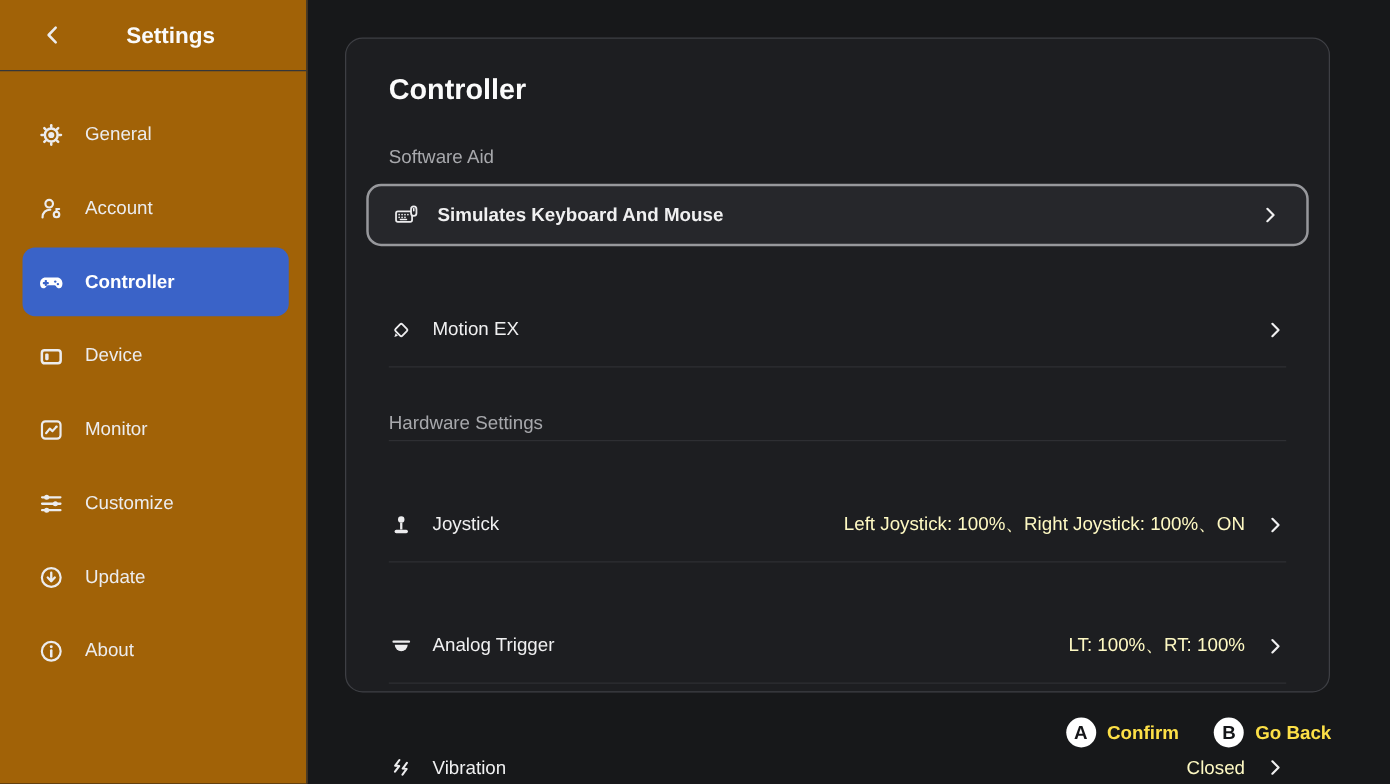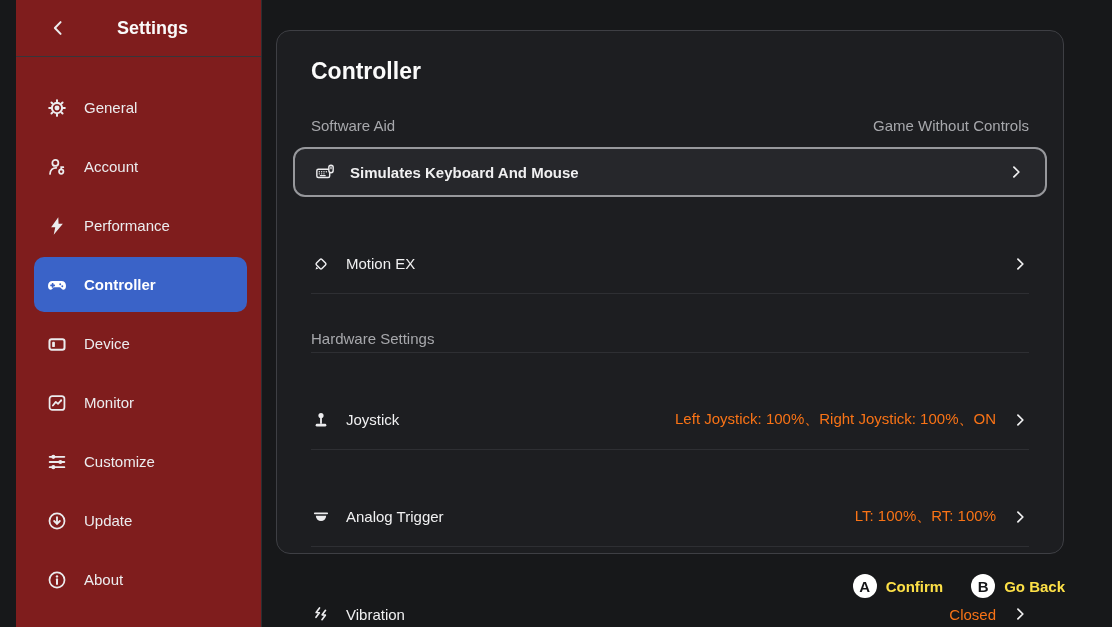--- a/index.html
+++ b/index.html
@@ -6,23 +6,23 @@
   html, body { width: 1112px; height: 627px; }
   body {
     background: #17181a;
     font-family: "Liberation Sans", "DejaVu Sans", sans-serif;
     color: #f2f2f3;
     overflow: hidden;
     position: relative;
   }
   
   .sidebar {
-    position: absolute; left: 16px; top: 0;
+    position: absolute; left: 0; top: 0;
     width: 246px; height: 627px;
-    background: #7f1d1d;
+    background: #a16207;
     border-right: 1px solid #2d2e32;
   }
   .sidebar-header {
     position: relative; height: 57px;
     border-bottom: 1px solid #35363a;
   }
   .back-btn {
     position: absolute; left: 31px; top: 17px;
     width: 22px; height: 22px; cursor: pointer;
   }
@@ -69,21 +69,21 @@
   .row {
     height: 60px;
     display: flex; align-items: center; gap: 15px;
     border-bottom: 1px solid #2e2f33;
     cursor: pointer;
     margin-top: 37px;
   }
   .row.last { border-bottom: none; }
   .row-icon { width: 20px; height: 20px; flex: 0 0 20px; display: flex; }
   .row-label { font-size: 15px; color: #f0f0f1; }
-  .row-value { margin-left: auto; font-size: 15px; color: #f97316; white-space: nowrap; }
+  .row-value { margin-left: auto; font-size: 15px; color: #fef9c3; white-space: nowrap; }
   .row-chevron { width: 18px; height: 18px; flex: 0 0 18px; display: flex; }
   .row.no-value .row-chevron { margin-left: auto; }
   .row.focused {
     margin: 10px -18px 0 -18px;
     padding: 0 20px;
     height: 50px;
     border: 2px solid #97989c;
     border-radius: 12px;
     background: #26272b;
   }
@@ -144,28 +144,20 @@
         <svg width="22" height="22" viewBox="0 0 24 24" fill="none" stroke="#ececee" stroke-width="1.9" stroke-linecap="round">
           <circle cx="10.2" cy="7.6" r="3.3"></circle>
           <path d="M4.4 19.6 C4.4 15 7.4 12.8 11.2 12.9"></path>
           <circle cx="16.6" cy="17" r="2.4"></circle>
           <path d="M16.6 14.6 v-2.4 h2.3"></path>
         </svg>
       </span>
       <span class="nav-label">Account</span>
     </div>
 
-    <div class="nav-item">
-      <span class="nav-icon">
-        <svg width="22" height="22" viewBox="0 0 24 24">
-          <path d="M13.4 2.4 L5.6 13.3 h4.5 L8.4 21.6 L18.4 9.5 h-4.7 Z" fill="#ececee"></path>
-        </svg>
-      </span>
-      <span class="nav-label">Performance</span>
-    </div>
 
     <div class="nav-item selected">
       <span class="nav-icon">
         <svg width="22" height="22" viewBox="0 0 24 24">
           <path d="M7.1 7.6 h9.8 c3 0 4.8 2.2 4.9 5.1 c.1 2.6-1.2 4.4-2.9 4.4 c-1.3 0-2-.8-2.6-1.7 c-.4-.6-.9-1-1.6-1 h-5.4 c-.7 0-1.2.4-1.6 1 c-.6.9-1.3 1.7-2.6 1.7 c-1.7 0-3-1.8-2.9-4.4 C2.3 9.8 4.1 7.6 7.1 7.6 Z" fill="#ffffff"></path>
           <g fill="#3a63c8">
             <rect x="6.3" y="9.9" width="1.9" height="5.2" rx="0.6"></rect>
             <rect x="4.65" y="11.55" width="5.2" height="1.9" rx="0.6"></rect>
             <circle cx="15.5" cy="11.2" r="1.05"></circle>
             <circle cx="17.8" cy="13.4" r="1.05"></circle>
@@ -237,21 +229,20 @@
     </div>
   </nav>
 </aside>
 
 <main>
   <section class="card">
     <h1 class="card-title">Controller</h1>
 
     <div class="section-head">
       <span>Software Aid</span>
-      <span>Game Without Controls</span>
     </div>
 
     <div class="row focused no-value">
       <span class="row-icon">
         <svg width="20" height="20" viewBox="0 0 24 24">
           <rect x="2.2" y="8.6" width="15.4" height="10" rx="1.8" fill="none" stroke="#ececee" stroke-width="1.7"></rect>
           <g fill="#ececee">
             <circle cx="5.2" cy="11.6" r="0.85"></circle>
               <circle cx="8" cy="11.6" r="0.85"></circle>
               <circle cx="10.8" cy="11.6" r="0.85"></circle>

